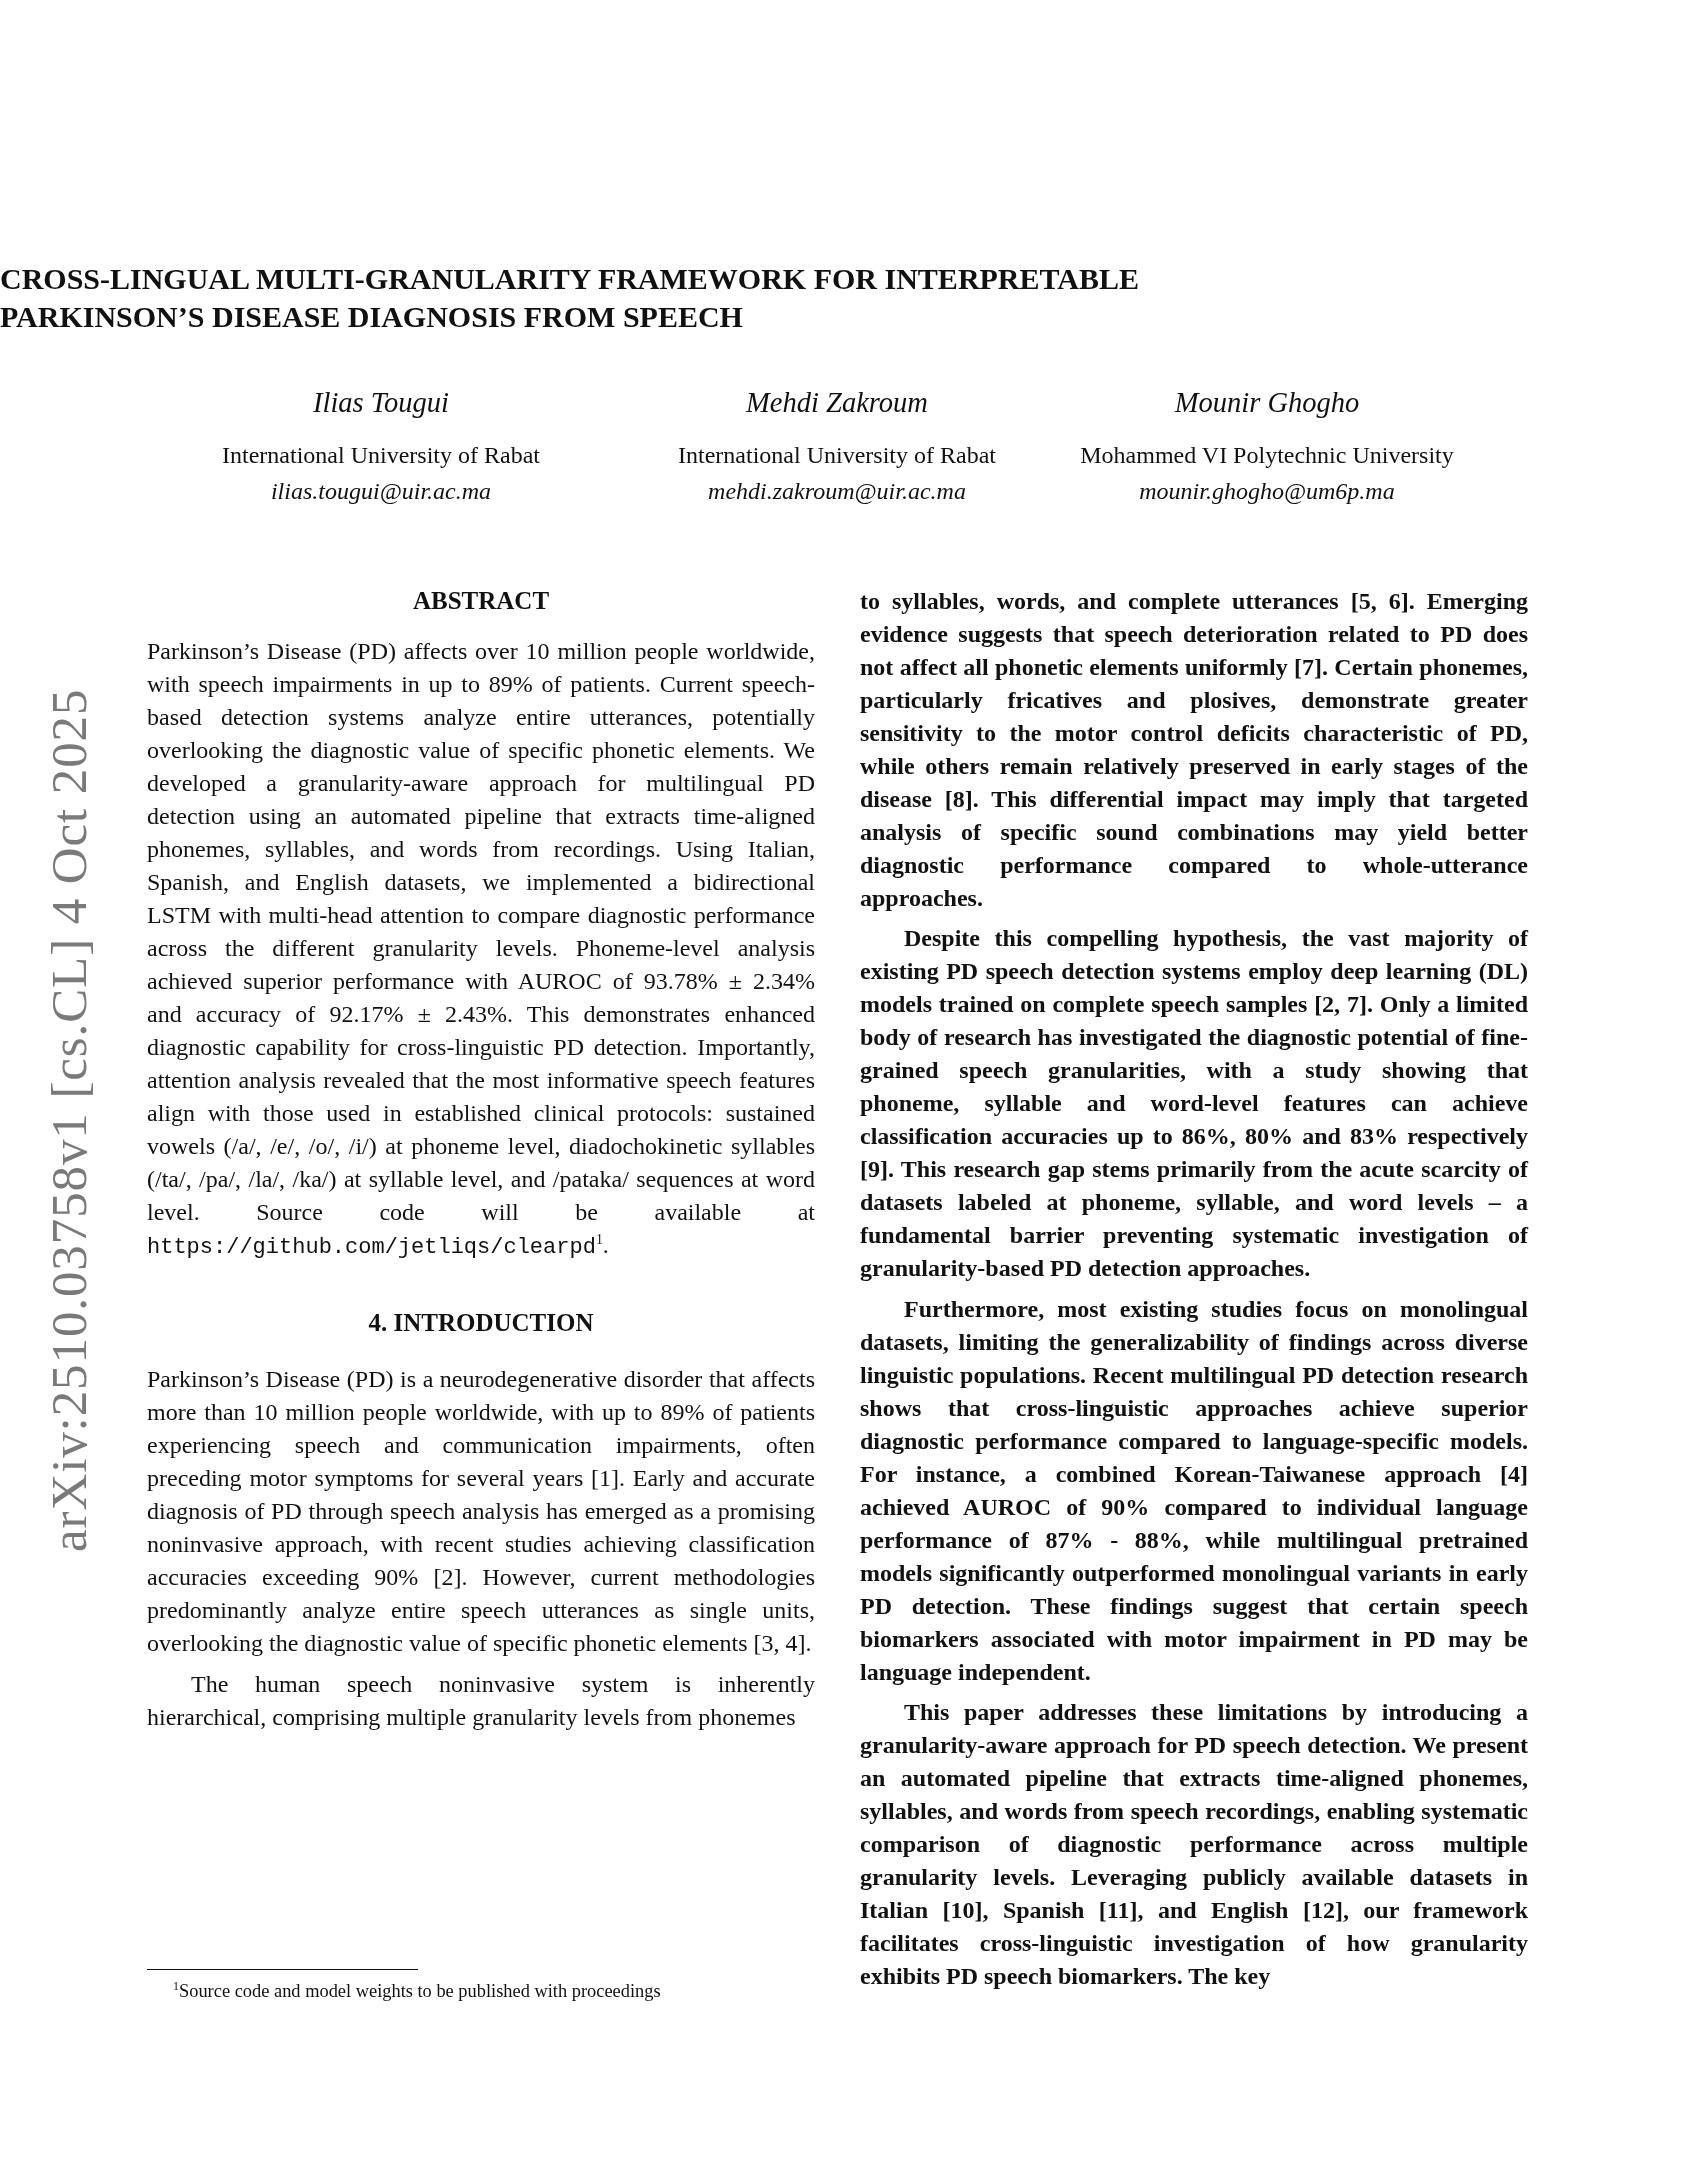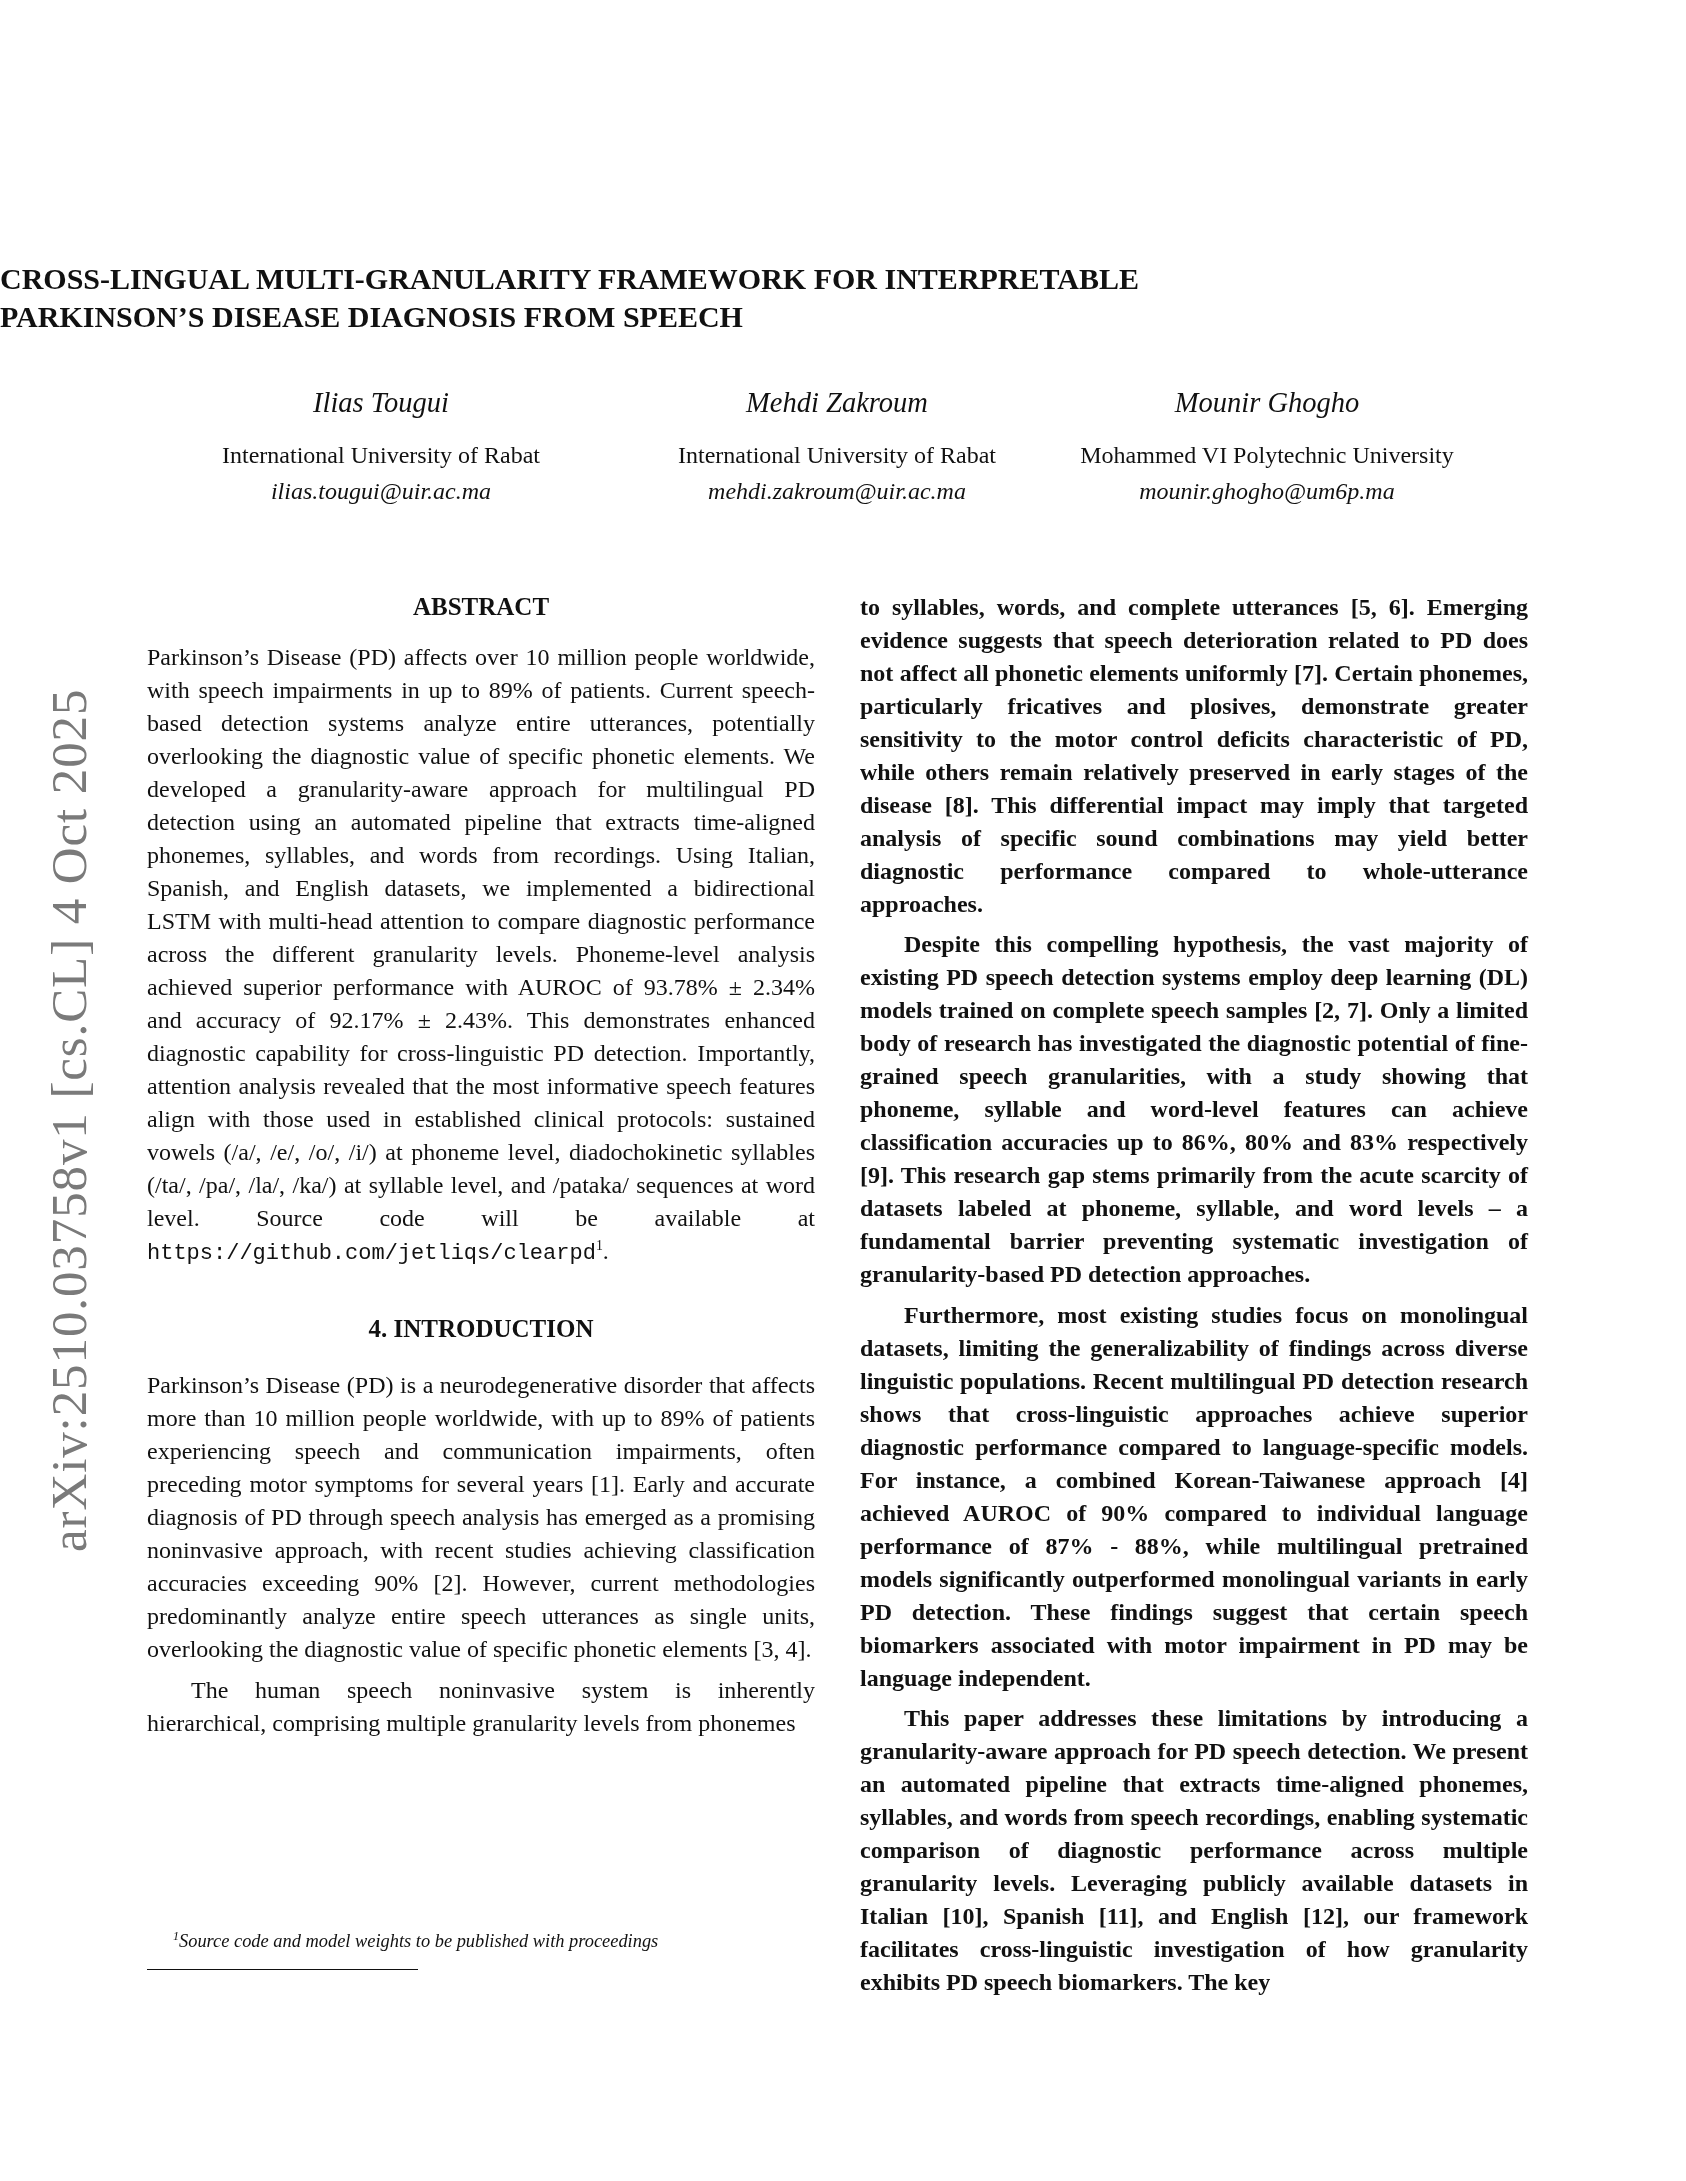--- a/index.html
+++ b/index.html
@@ -7,29 +7,29 @@
          font-family:"Liberation Serif", "DejaVu Serif", serif; color:#111; }
   .title { position:absolute; left:0; width:1686px; top:260px; text-align:left;
            font-weight:bold; font-size:30px; line-height:38px; letter-spacing:0; }
   .authors { position:absolute; top:384px; left:0; width:1686px; }
   .author { position:absolute; text-align:center; width:422px; }
   .author .name { font-style:italic; font-size:28.5px; line-height:37px; }
   .author .aff { font-size:24px; line-height:30px; margin-top:19px; }
   .author .email { font-style:italic; font-size:24px; line-height:30px; margin-top:6px; }
   .arxiv { position:absolute; left:40px; top:1552px; transform-origin:0 0; transform:rotate(-90deg);
            font-size:51px; color:#7a7a7a; white-space:nowrap; letter-spacing:0.9px; }
-  .col { position:absolute; width:668px; font-size:24px; line-height:33px; text-align:justify;margin-top:6px; }
+  .col { position:absolute; width:668px; font-size:24px; line-height:33px; text-align:justify; }
   .col p { margin:0; hyphens:auto; }
   .col p.indent { text-indent:44px; }
   .col p.gap { margin-top:7.3px; }
   .heading { text-align:center; font-weight:bold; font-size:25px; line-height:33px; }
   .mono { font-family:"Liberation Mono", "DejaVu Sans Mono", monospace; font-size:22px; }
   sup { font-size:13.8px; line-height:0; vertical-align:9.2px; }
   .footrule { position:absolute; left:147px; top:1969px; width:271px; border-top:1.4px solid #111; }
-  .footnote { position:absolute; left:147px; top:1929px; font-size:18.4px; line-height:24px; text-indent:26px; width:668px;font-style:italic; }
+  .footnote { position:absolute; left:147px; top:1979px; font-size:18.4px; line-height:24px; text-indent:26px; width:668px; }
   .footnote sup { font-size:12px; vertical-align:7.3px; }
 </style>
 </head>
 <body>
 
 <div class="arxiv">arXiv:2510.03758v1  [cs.CL]  4 Oct 2025</div>
 
 <div class="title">
   <div>CROSS-LINGUAL MULTI-GRANULARITY FRAMEWORK FOR INTERPRETABLE</div>
   <div>PARKINSON’S DISEASE DIAGNOSIS FROM SPEECH</div>

